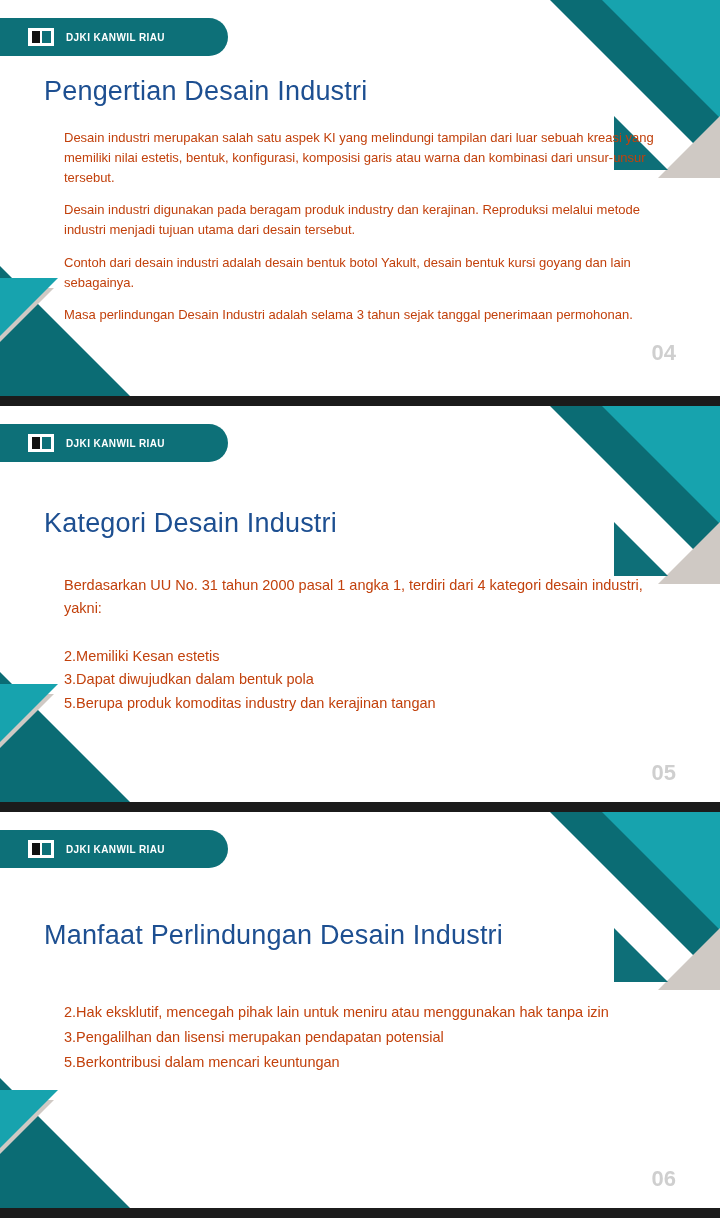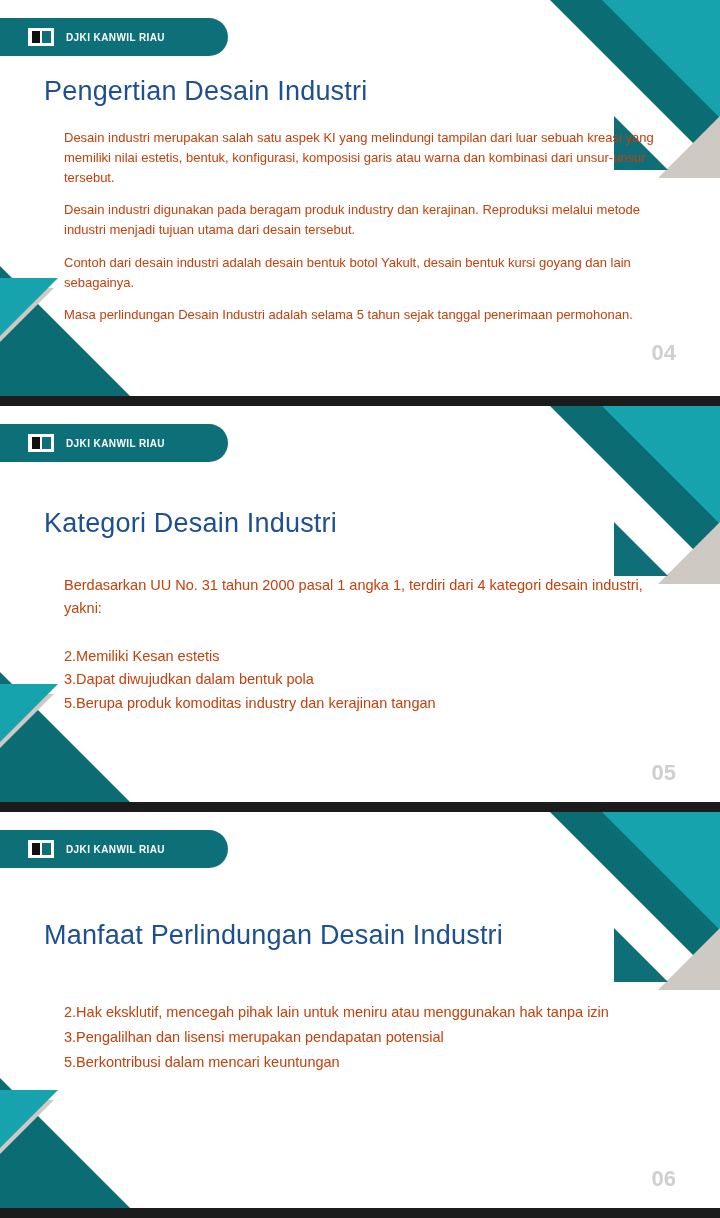--- a/index.html
+++ b/index.html
@@ -172,21 +172,21 @@
       </span>
       <span class="badge-text">DJKI KANWIL RIAU</span>
     </div>
 
     <h1 class="title">Pengertian Desain Industri</h1>
 
     <div class="body">
       <p>Desain industri merupakan salah satu aspek KI yang melindungi tampilan dari luar sebuah kreasi yang memiliki nilai estetis, bentuk, konfigurasi, komposisi garis atau warna dan kombinasi dari unsur-unsur tersebut.</p>
       <p>Desain industri digunakan pada beragam produk industry dan kerajinan. Reproduksi melalui metode industri menjadi tujuan utama dari desain tersebut.</p>
       <p>Contoh dari desain industri adalah desain bentuk botol Yakult, desain bentuk kursi goyang dan lain sebagainya.</p>
-      <p>Masa perlindungan Desain Industri adalah selama 5 tahun sejak tanggal penerimaan permohonan.</p>
+      <p>Masa perlindungan Desain Industri adalah selama 3 tahun sejak tanggal penerimaan permohonan.</p>
     </div>
 
     <div class="pagenum">04</div>
   </section>
 
   <section class="slide s2">
     <div class="deco tr-teal-dark"></div>
     <div class="deco tr-teal-light"></div>
     <div class="deco tr-grey"></div>
     <div class="deco tr-teal-deep2"></div>

